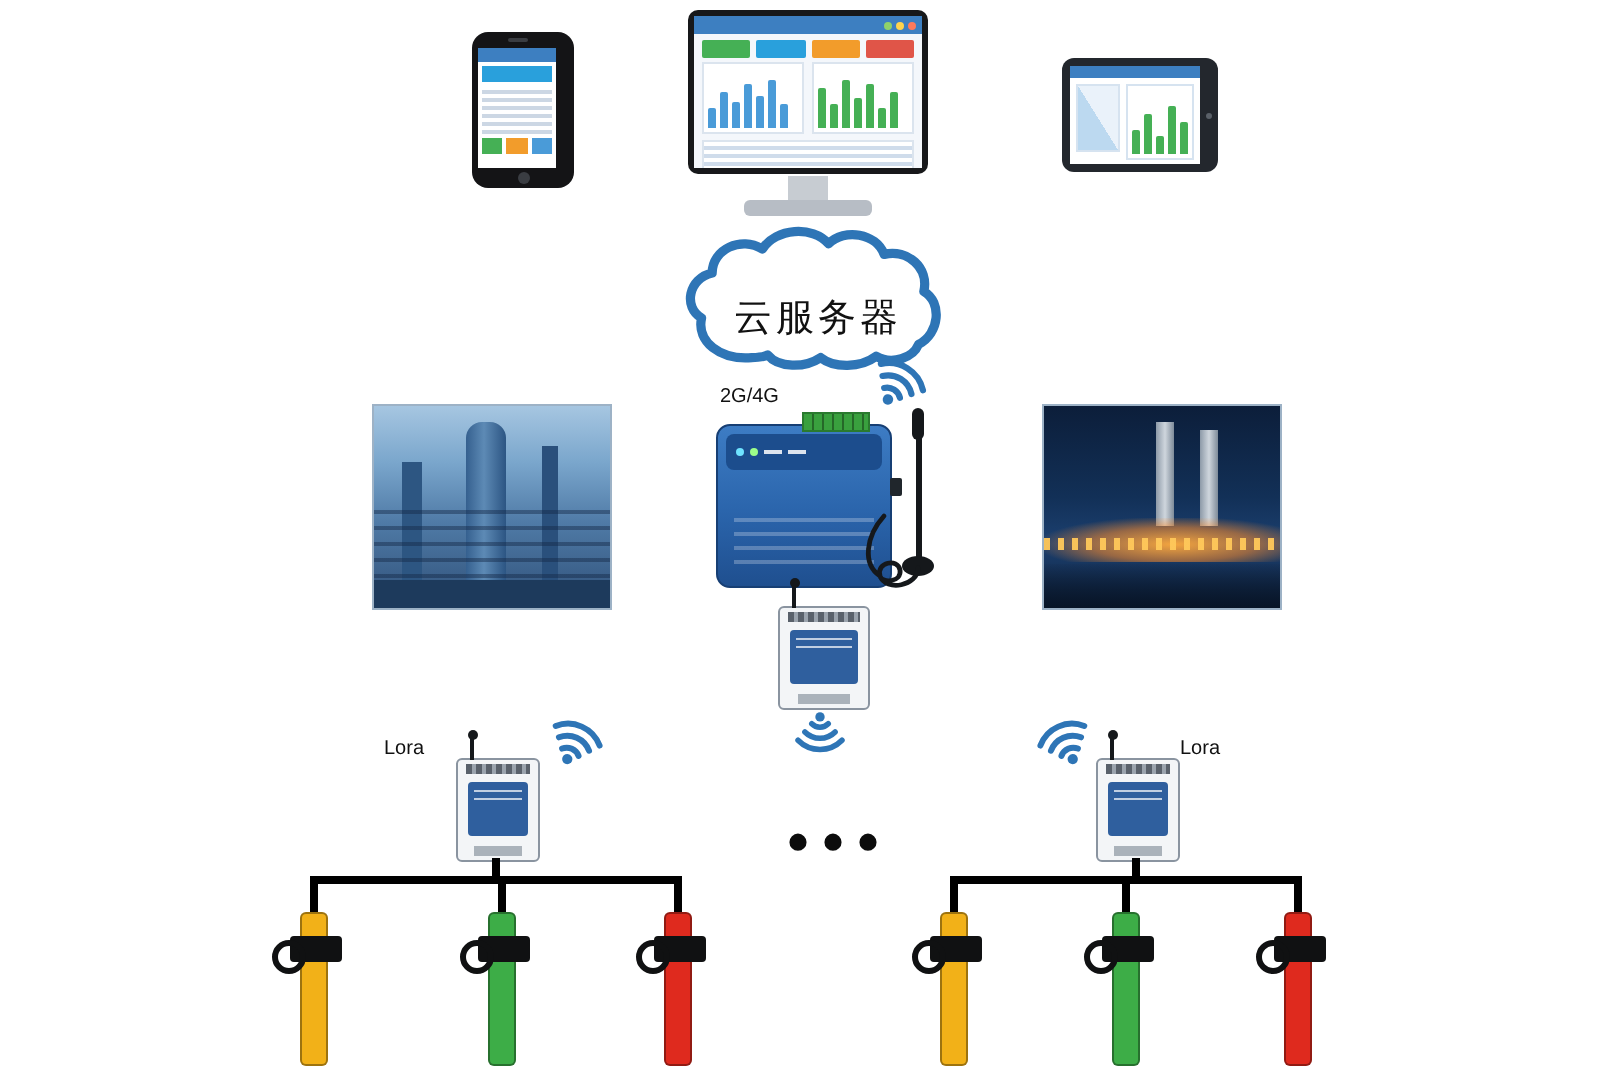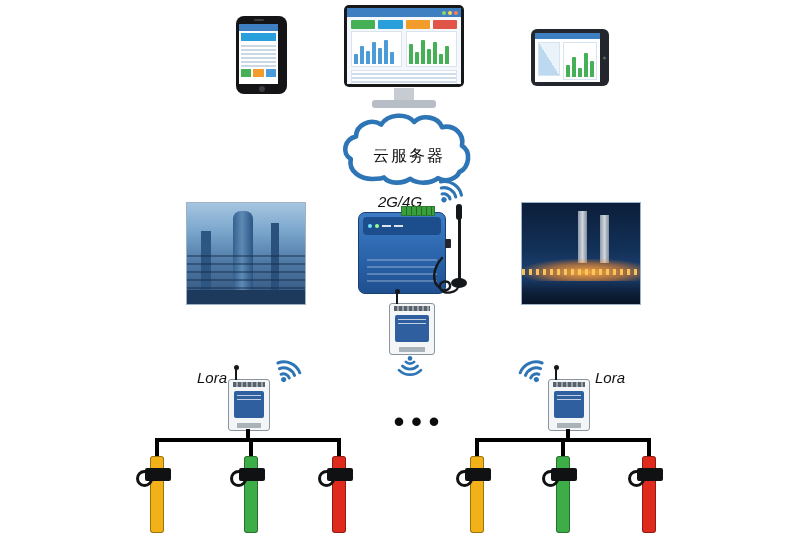--- a/index.html
+++ b/index.html
@@ -1,19 +1,19 @@
 <!DOCTYPE html>
 <html><head>
 <meta charset="utf-8">
 <style>
   html,body{margin:0;padding:0;background:#fff;}
   #canvas{position:relative;width:810px;height:540px;background:#fff;overflow:hidden;
           font-family:"Liberation Sans",sans-serif;color:#111;}
   .abs{position:absolute;}
-  .lbl{font-size:15px;color:#111;text-align:center;font-style:italic;}
+  .lbl{font-size:10px;color:#111;}
   
   .wire{position:absolute;background:#000;}
   
   .monitor-bezel{background:#17181a;border-radius:5px;padding:3px;}
   .monitor-screen{position:relative;width:114px;height:76px;background:#f4f7fb;overflow:hidden;}
   .scr-top{height:9px;background:#3d7fc1;display:flex;justify-content:flex-end;align-items:center;gap:2px;padding-right:3px;}
   .scr-dot{width:4px;height:4px;border-radius:50%;}
   .kpis{display:flex;gap:3px;margin:3px 4px 2px 4px;}
   .kpi{height:9px;flex:1;border-radius:1px;}
   .charts{display:flex;gap:4px;margin:0 4px;}
@@ -51,21 +51,21 @@
             background:repeating-linear-gradient(rgba(255,255,255,.7) 0 1px,transparent 1px 4px);}
   .din-clip{position:absolute;left:20%;right:20%;bottom:2px;height:5px;background:#aab2ba;}
   .din-ant{position:absolute;top:-11px;left:6px;width:2px;height:11px;background:#15181b;}
   .din-ant::after{content:"";position:absolute;top:-4px;left:-1.5px;width:5px;height:5px;border-radius:50%;background:#15181b;}
   
   .rod{width:14px;height:77px;border:1px solid rgba(0,0,0,.35);border-radius:3px;box-sizing:border-box;}
   .clamp{position:absolute;width:26px;height:13px;background:#101112;border-radius:2px;}
   .clamp-ring{position:absolute;width:11px;height:11px;border:3px solid #101112;border-radius:50%;background:transparent;}
   .wifi{position:absolute;}
   .ellipsis{font-size:30px;font-weight:bold;letter-spacing:7px;color:#0c0c0c;}
-  .cloud-label{font-size:16px;letter-spacing:2px;}
+  .cloud-label{font-size:19px;letter-spacing:2px;}
 </style>
 </head>
 <body>
 
 <div id="canvas">
 
   <svg style="position:absolute;width:0;height:0" aria-hidden="true">
     <defs>
       <g id="wifi-glyph" fill="none" stroke="#2e75b6" stroke-width="4" stroke-linecap="round">
         <path d="M14 22 A 8.5 8.5 0 0 1 26 22"></path>

